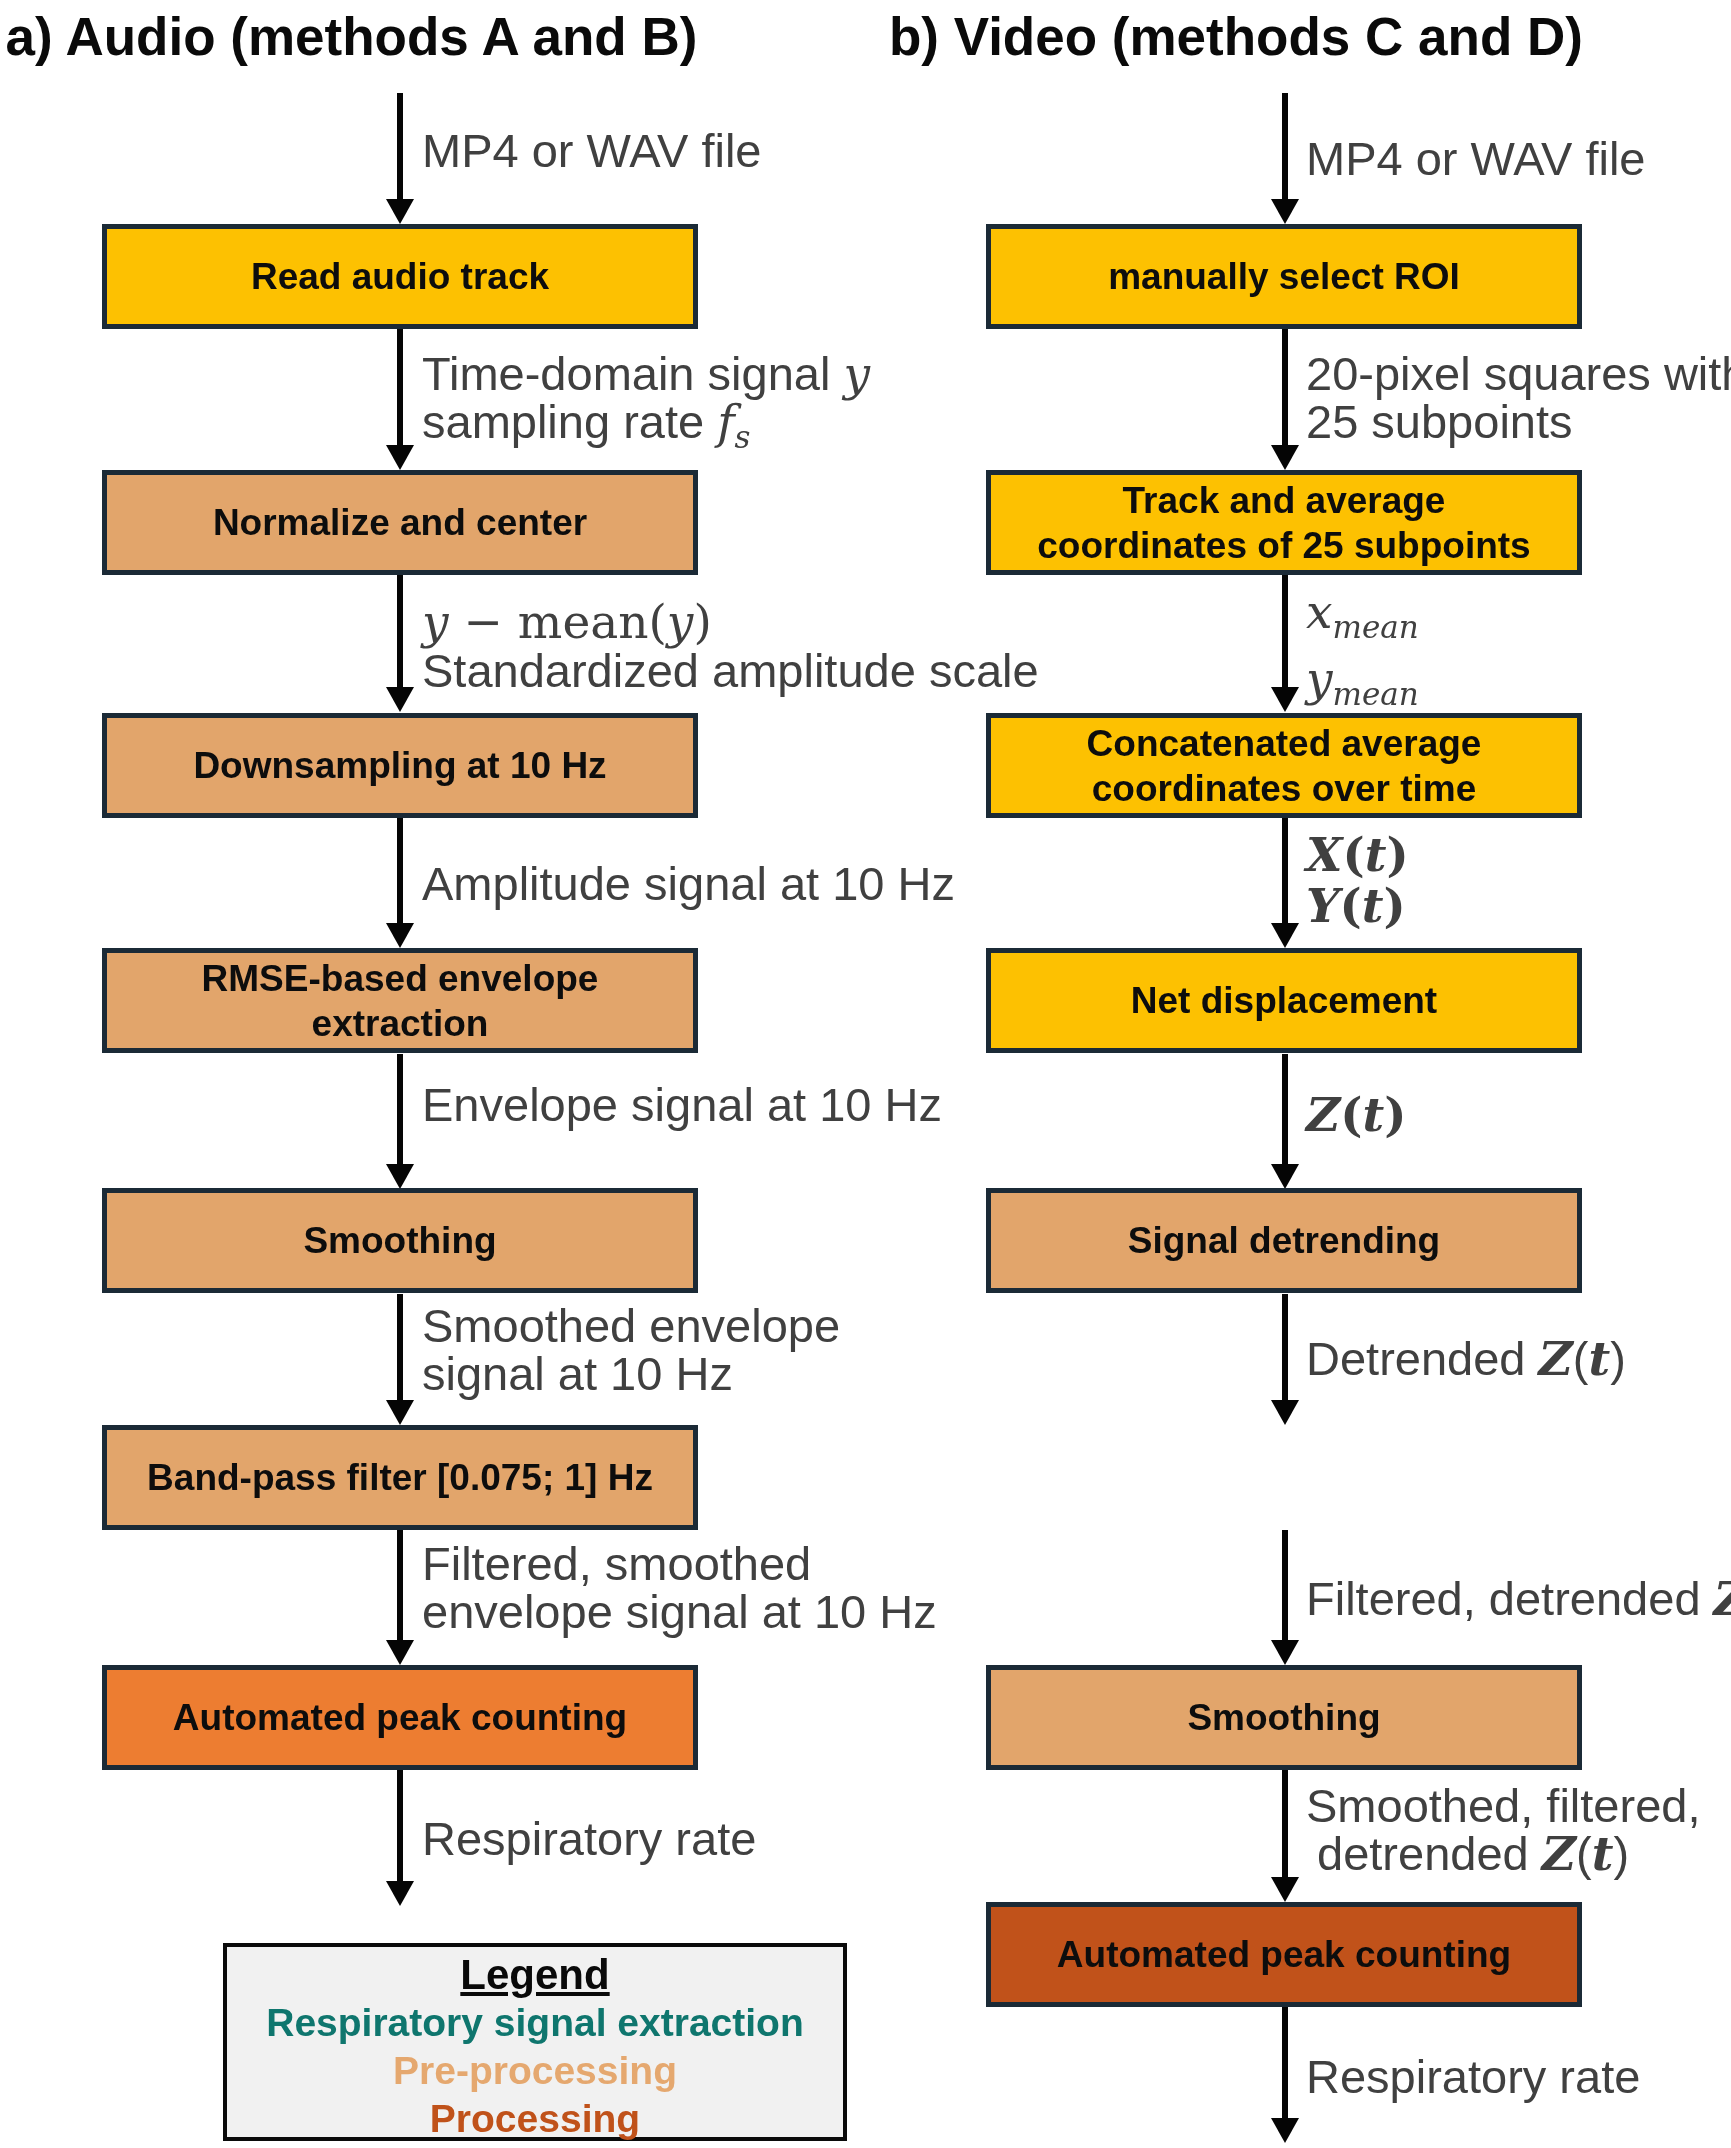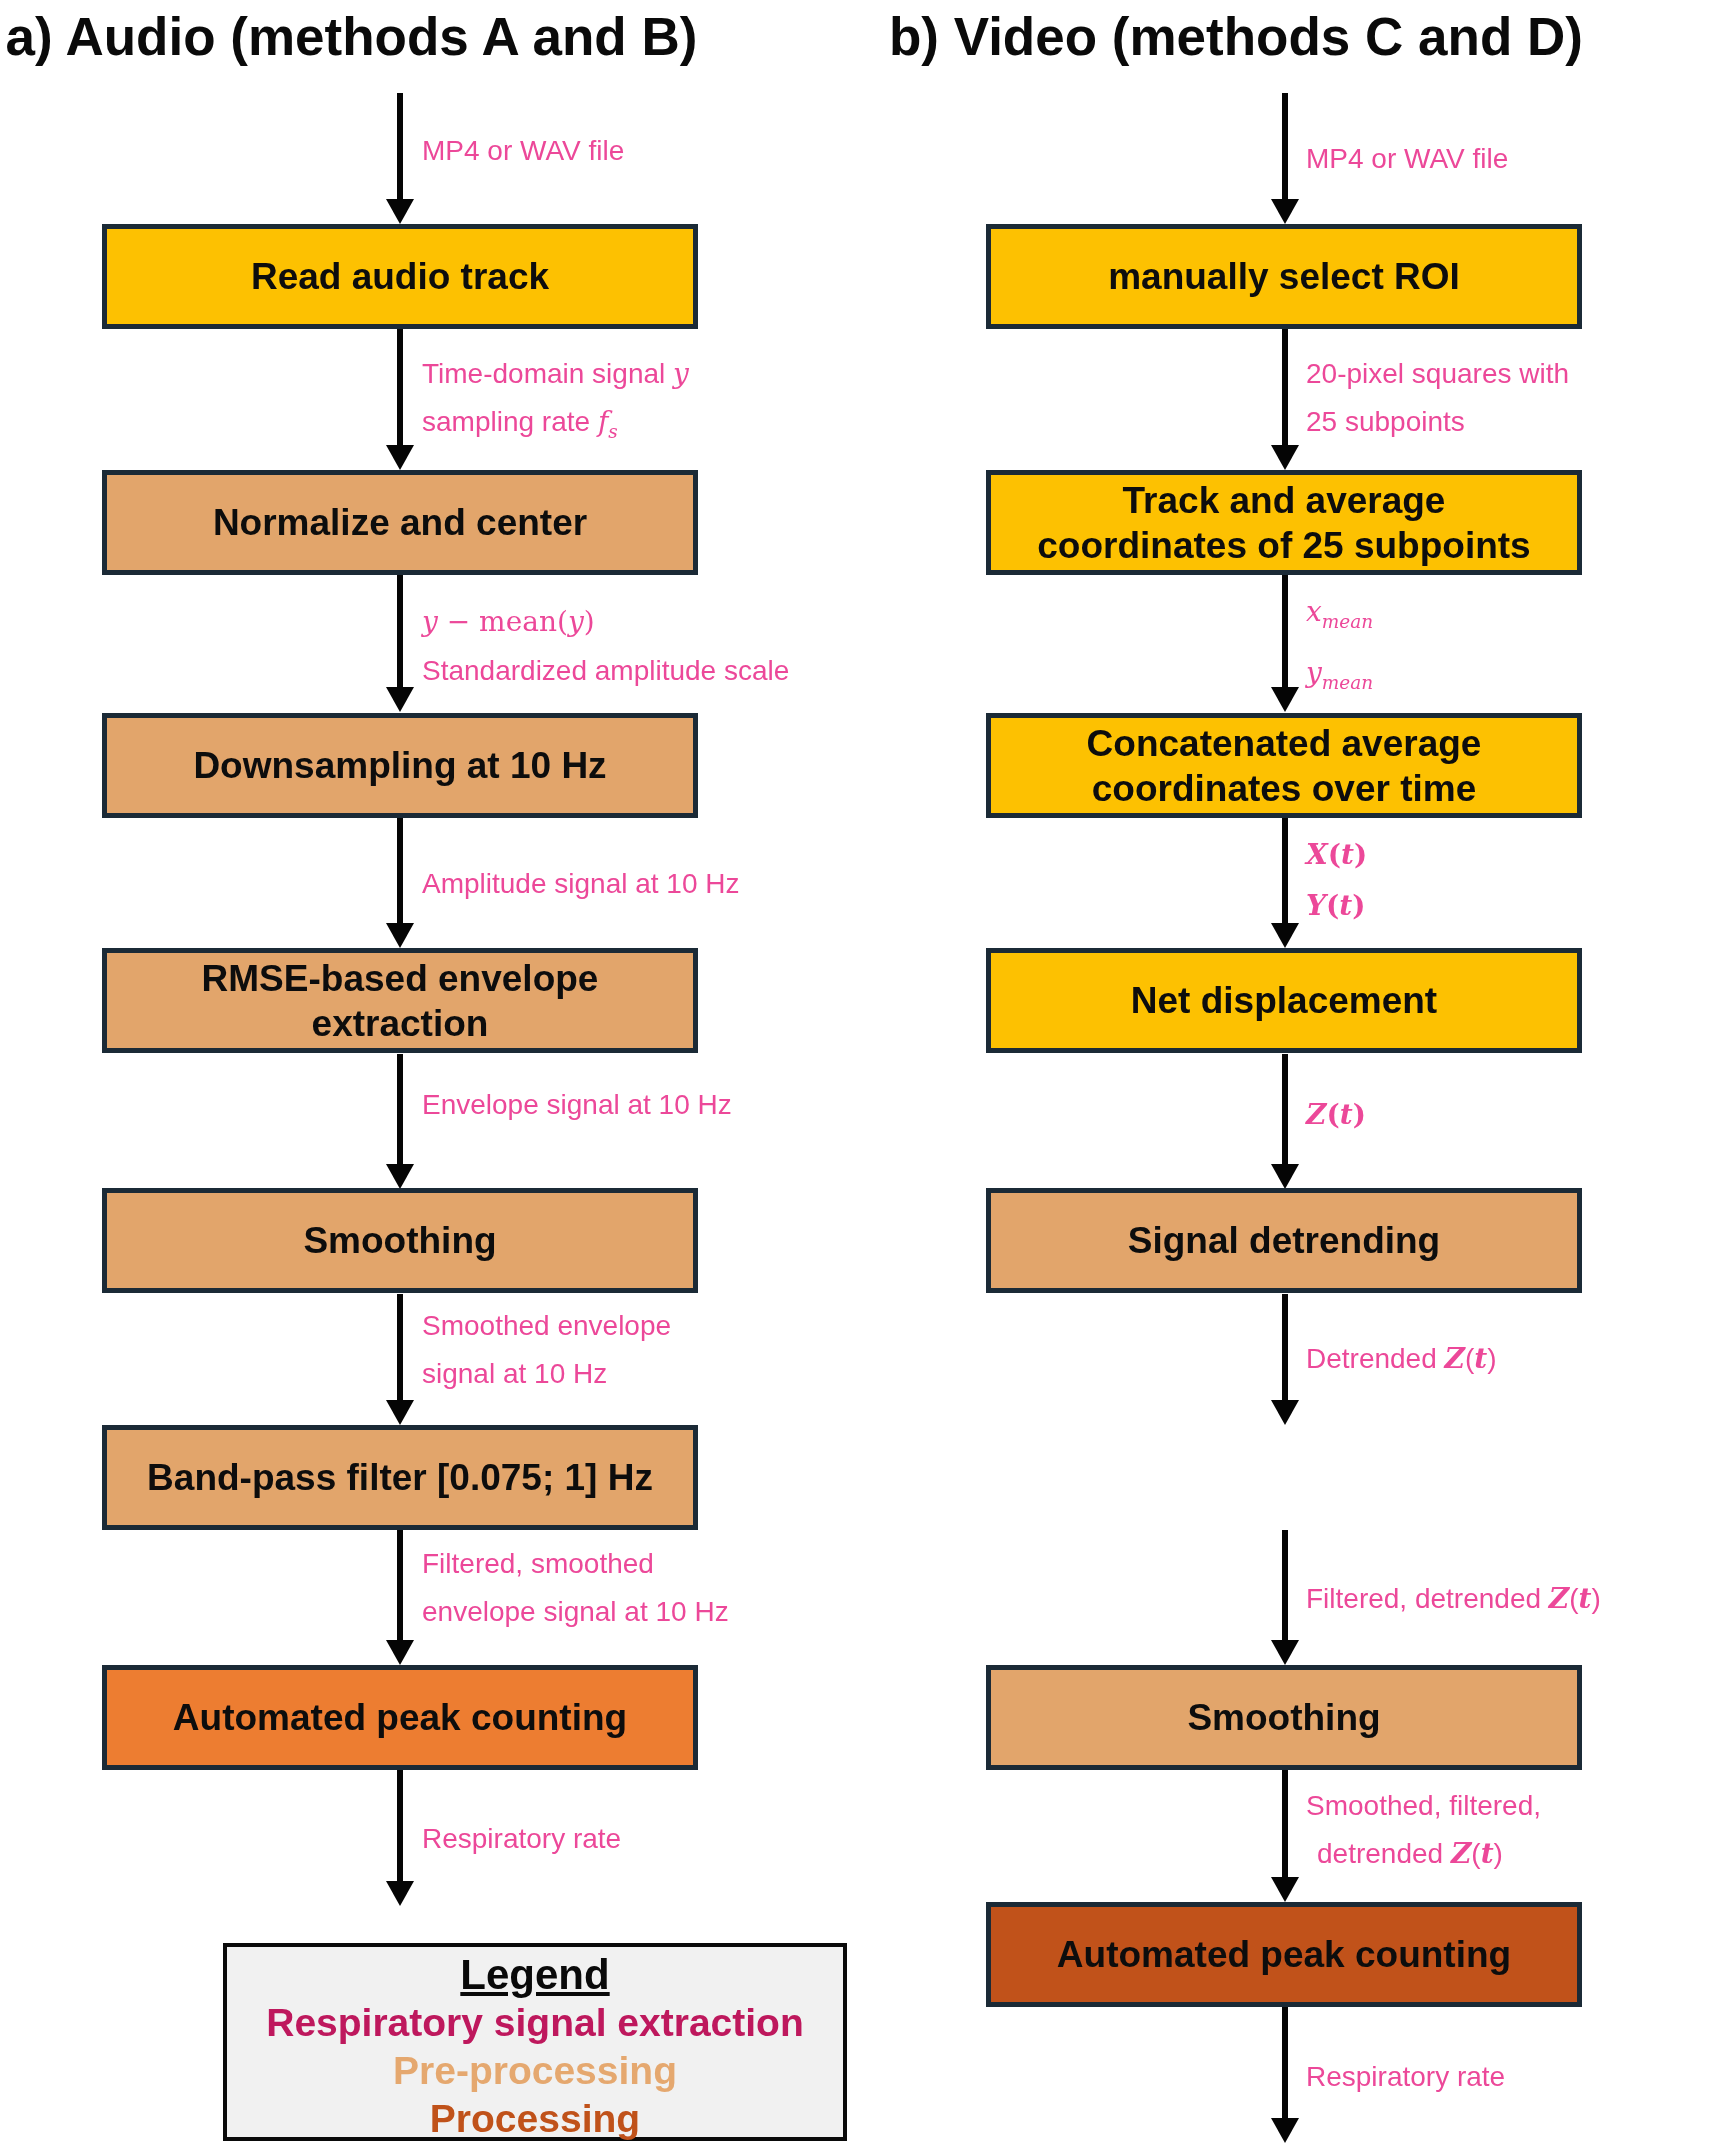--- a/index.html
+++ b/index.html
@@ -29,21 +29,21 @@
   .arrow{position:absolute; width:0;}
   .arrow .shaft{
     position:absolute; left:-2.7px; top:0; width:5.5px; height:calc(100% - 23.6px);
     background:#050505;
   }
   .arrow .head{
     position:absolute; bottom:0; left:-14.5px; width:0; height:0;
     border-left:14.5px solid transparent; border-right:14.5px solid transparent;
     border-top:25.5px solid #050505;
   }
-  .elabel{position:absolute; font-size:28px; line-height:48px; color:#ec4899; white-space:nowrap;}
+  .elabel{position:absolute; font-size:47px; line-height:48px; color:#404040; white-space:nowrap;}
   .el{display:block;}
   .mathline{font-family:"DejaVu Serif","Liberation Serif",serif; line-height:51px;}
   .strong{font-weight:bold;}
   .mi{font-family:"DejaVu Serif","Liberation Serif",serif; font-style:italic; font-weight:normal;}
   .mb{font-family:"DejaVu Serif","Liberation Serif",serif; font-style:italic; font-weight:bold;}
   sub.ms{font-size:66%; font-family:"DejaVu Serif","Liberation Serif",serif; font-style:italic;}
   .legend{
     position:absolute; left:223px; top:1943px; width:624px; height:198px; box-sizing:border-box;
     background:var(--legendbg); border:4.5px solid #0A0A0A;
     display:flex; flex-direction:column; align-items:center; justify-content:flex-start;
@@ -233,19 +233,19 @@
   <div class="elabel" style="left:1306px;top:1782px">
     <span class="el">Smoothed, filtered,</span>
     <span class="el" style="padding-left:11px">detrended <i class="mb">Z</i>(<i class="mb">t</i>)</span>
   </div>
   <div class="elabel" style="left:1306px;top:2053px">
     <span class="el">Respiratory rate</span>
   </div>
 
   <div class="legend">
     <div class="legend-title">Legend</div>
-    <div class="legend-item" style="color: #be185d;">Respiratory signal extraction</div>
+    <div class="legend-item" style="color: #0f766e;">Respiratory signal extraction</div>
     <div class="legend-item" style="color: rgb(229, 168, 111);">Pre-processing</div>
     <div class="legend-item" style="color: rgb(192, 82, 26);">Processing</div>
   </div>
 
 </div>
 
 
 </body></html>

